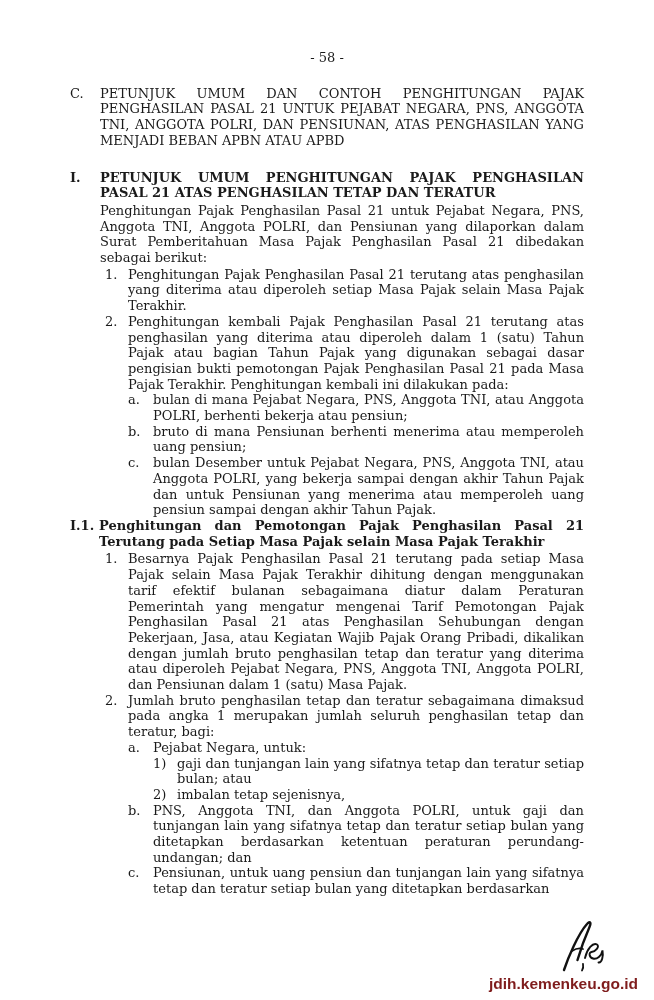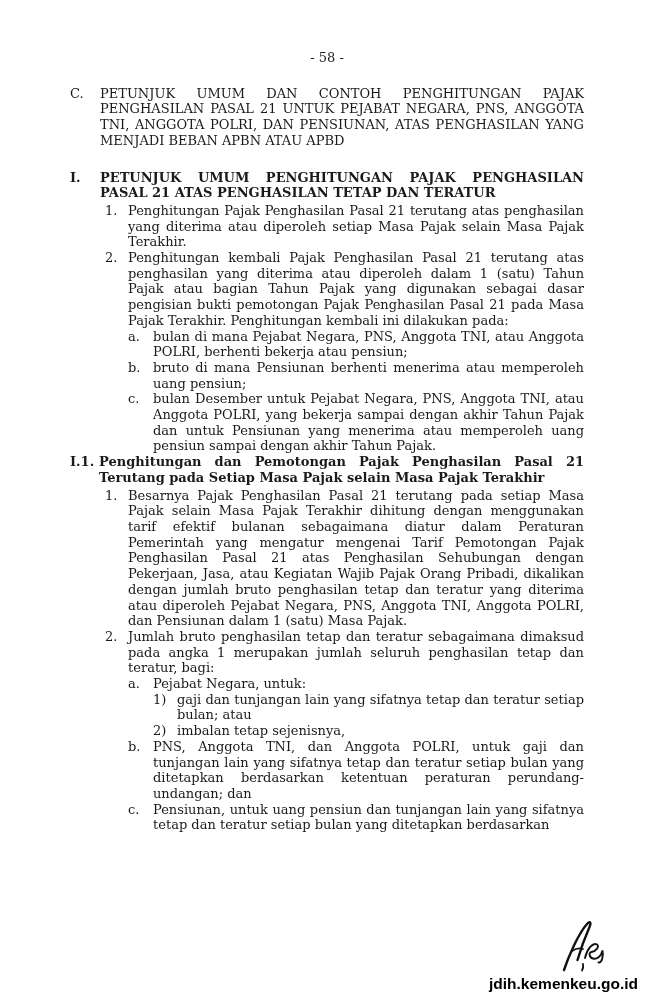--- a/index.html
+++ b/index.html
@@ -67,20 +67,21 @@
       <span class="marker">C.</span>
       <span>PETUNJUK UMUM DAN CONTOH PENGHITUNGAN PAJAK PENGHASILAN PASAL 21 UNTUK PEJABAT NEGARA, PNS, ANGGOTA TNI, ANGGOTA POLRI, DAN PENSIUNAN, ATAS PENGHASILAN YANG MENJADI BEBAN APBN ATAU APBD</span>
     </div>
 
 
     <div class="hang i-head bold">
       <span class="marker">I.</span>
       <span>PETUNJUK UMUM PENGHITUNGAN PAJAK PENGHASILAN PASAL 21 ATAS PENGHASILAN TETAP DAN TERATUR</span>
     </div>
 
+    <div class="i-intro">Penghitungan Pajak Penghasilan Pasal 21 untuk Pejabat Negara, PNS, Anggota TNI, Anggota POLRI, dan Pensiunan yang dilaporkan dalam Surat Pemberitahuan Masa Pajak Penghasilan Pasal 21 dibedakan sebagai berikut:</div>
 
     <div class="hang lvl1">
       <span class="marker">1.</span>
       <span>Penghitungan Pajak Penghasilan Pasal 21 terutang atas penghasilan yang diterima atau diperoleh setiap Masa Pajak selain Masa Pajak Terakhir.</span>
     </div>
 
     <div class="hang lvl1">
       <span class="marker">2.</span>
       <span>Penghitungan kembali Pajak Penghasilan Pasal 21 terutang atas penghasilan yang diterima atau diperoleh dalam 1 (satu) Tahun Pajak atau bagian Tahun Pajak yang digunakan sebagai dasar pengisian bukti pemotongan Pajak Penghasilan Pasal 21 pada Masa Pajak Terakhir. Penghitungan kembali ini dilakukan pada:</span>
       <div class="hang lvl2">
@@ -137,14 +138,14 @@
 
   </div>
 
   <svg class="signature" viewBox="0 0 52 60" fill="none" xmlns="http://www.w3.org/2000/svg">
     <path d="M6 52 C10 40, 20 16, 29 6 C32 2.5, 33.5 4.5, 31.5 9 C28 17, 23 30, 19.5 42" stroke="#111" stroke-width="2.4" stroke-linecap="round"></path>
     <path d="M14 33 C18 30.5, 22 30, 25 31" stroke="#111" stroke-width="1.8" stroke-linecap="round"></path>
     <path d="M27 40 C29 31, 35 24, 39 26.5 C42 28.5, 37.5 33.5, 33.5 34 C30.5 34.4, 31 39.5, 35 40.5 C39 41.5, 43.5 38, 44.5 32.5 C45.5 38, 44 45, 40.5 44.5" stroke="#111" stroke-width="1.9" stroke-linecap="round"></path>
     <path d="M25 46 C25.5 48.5, 25 51, 24 52.5" stroke="#111" stroke-width="1.8" stroke-linecap="round"></path>
   </svg>
 
-  <a href="#" class="footer-link" style="color: #000000;">jdih.kemenkeu.go.id</a>
+  <a href="#" class="footer-link" style="color: #7f1d1d;">jdih.kemenkeu.go.id</a>
 </div>
 
 </body></html>

